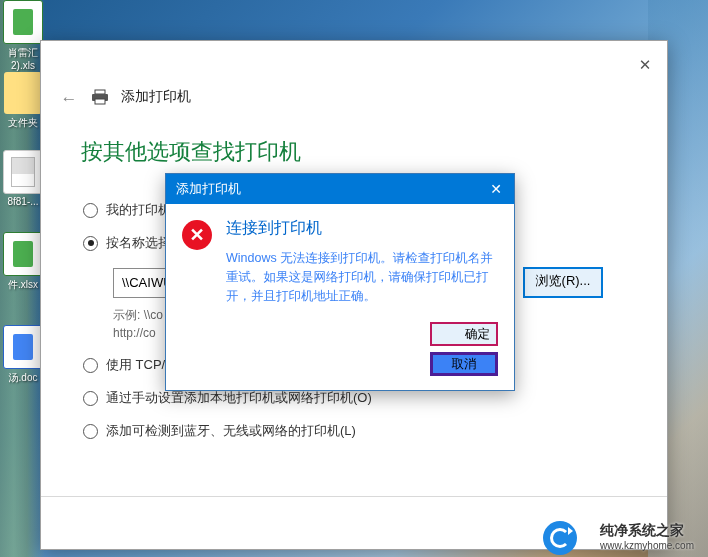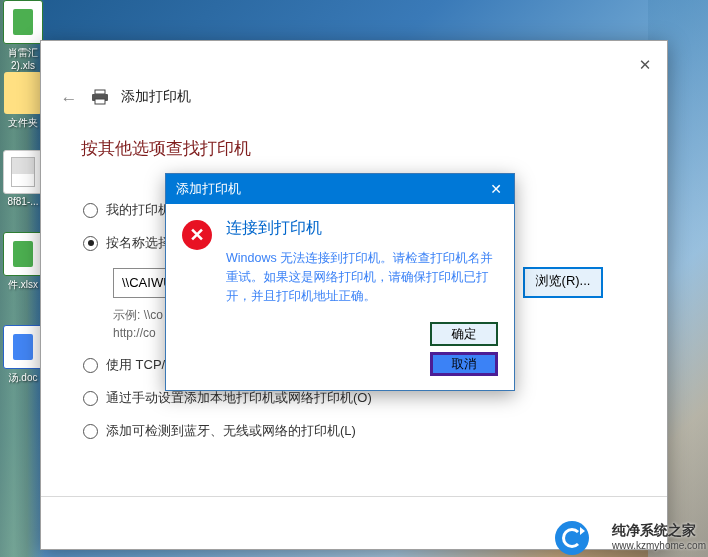--- a/index.html
+++ b/index.html
@@ -15,21 +15,21 @@
 .di.doc .ibox::before{content:"";width:22px;height:28px;background:#fff;border:1px solid #bbb;box-shadow:inset 0 4px 0 #e0e0e0,inset 0 10px 0 #e0e0e0,inset 0 16px 0 #e0e0e0;}
 .di.docx .ibox{background:#fff;border:1px solid #2962c8;}
 .di.docx .ibox::before{content:"";width:20px;height:26px;background:#4285f4;border-radius:2px;}
 
 .wizard{position:absolute;left:40px;top:40px;width:626px;height:508px;background:#fff;border:1px solid #a0a0a0;box-shadow:0 4px 20px rgba(0,0,0,.35);}
 .wiz-close{position:absolute;right:10px;top:12px;width:24px;height:24px;display:flex;align-items:center;justify-content:center;color:#555;font-size:15px;cursor:pointer;}
 .wiz-header{position:absolute;left:18px;top:46px;display:flex;align-items:center;gap:12px;}
 .wiz-back{width:20px;height:20px;display:flex;align-items:center;justify-content:center;color:#888;font-size:17px;}
 .wiz-printer{width:18px;height:16px;display:inline-block;}
 .wiz-title{font-size:14px;color:#222;}
-.wiz-section{position:absolute;left:40px;top:96px;color:#7f1d1d;font-size:17px;}
+.wiz-section{position:absolute;left:40px;top:96px;color:#15803d;font-size:22px;}
 .options{position:absolute;left:42px;top:160px;width:540px;}
 .opt{display:flex;align-items:center;gap:8px;margin-bottom:15px;font-size:13px;color:#333;}
 .radio{width:13px;height:13px;border:1px solid #555;border-radius:50%;background:#fff;display:inline-flex;align-items:center;justify-content:center;flex-shrink:0;}
 .radio.sel::after{content:"";width:6px;height:6px;background:#222;border-radius:50%;}
 .inputrow{margin:2px 0 8px 30px;display:flex;align-items:center;gap:12px;}
 .txtbox{flex:1;height:28px;border:1px solid #8a8a8a;padding:0 8px;font-size:13px;background:#fff;max-width:380px;}
 .browse-btn{width:76px;height:27px;border:2px solid #0078d7;background:#e5f1fb;font-size:13px;text-align:center;line-height:23px;cursor:pointer;}
 .examples{margin-left:30px;font-size:12px;color:#666;line-height:18px;}
 .next-btn{position:absolute;right:20px;bottom:14px;width:88px;height:26px;border:1px solid #888;background:#e6e6e6;font-size:13px;text-align:center;line-height:24px;cursor:pointer;}
 .sep{position:absolute;left:0;bottom:52px;width:100%;height:1px;background:#d9d9d9;}
@@ -37,23 +37,23 @@
 .errdlg{position:absolute;left:165px;top:173px;width:348px;background:#fff;border:1px solid #3a78b5;box-shadow:0 5px 18px rgba(0,0,0,.35);}
 .err-titlebar{height:30px;background:#0078d7;color:#fff;display:flex;align-items:center;justify-content:space-between;padding:0 2px 0 10px;font-size:13px;}
 .err-close{width:32px;height:30px;display:flex;align-items:center;justify-content:center;cursor:pointer;font-size:14px;}
 .err-body{padding:14px 16px 12px 16px;display:flex;gap:14px;}
 .err-icon{width:30px;height:30px;border-radius:50%;background:#e81123;display:flex;align-items:center;justify-content:center;color:#fff;font-size:18px;font-weight:bold;flex-shrink:0;margin-top:2px;}
 .err-text{flex:1;}
 .err-heading{color:#0066cc;font-size:16px;margin-bottom:10px;}
 .err-msg{font-size:12.5px;color:#3b82f6;line-height:19px;}
 .err-btns{padding:4px 16px 14px;text-align:right;}
 .err-btns button{width:68px;height:24px;font-size:12.5px;margin-left:6px;background:#3b82f6;border:3px solid #4c1d95;cursor:pointer;}
-.err-btns button.primary{border:2px solid #14532d;background:#e5f1fb;}
+.err-btns button.primary{border:2px solid #be185d;background:#e5f1fb;text-align:right;}
 
-.watermark{position:absolute;right:2px;bottom:2px;display:flex;align-items:center;gap:23px;font-size:14px;color:#333;font-weight:bold;}
+.watermark{position:absolute;right:14px;bottom:2px;display:flex;align-items:center;gap:23px;font-size:14px;color:#333;font-weight:bold;}
 .wm-logo{width:34px;height:34px;border-radius:50%;background:#1e88e5;display:flex;align-items:center;justify-content:center;}
 .wm-logo::before{content:"";width:14px;height:14px;border:3px solid #fff;border-right-color:transparent;border-radius:50%;}
 .wm-logo::after{content:"";position:absolute;width:0;height:0;border-left:5px solid #fff;border-top:4px solid transparent;border-bottom:4px solid transparent;transform:translate(10px,-7px);}
 .wm-text{display:flex;flex-direction:column;line-height:15px;text-shadow:0 0 3px #fff;}
 .wm-url{font-size:10px;font-weight:normal;color:#444;}
 </style>
 </head>
 <body>
 
 <div class="desktop">

